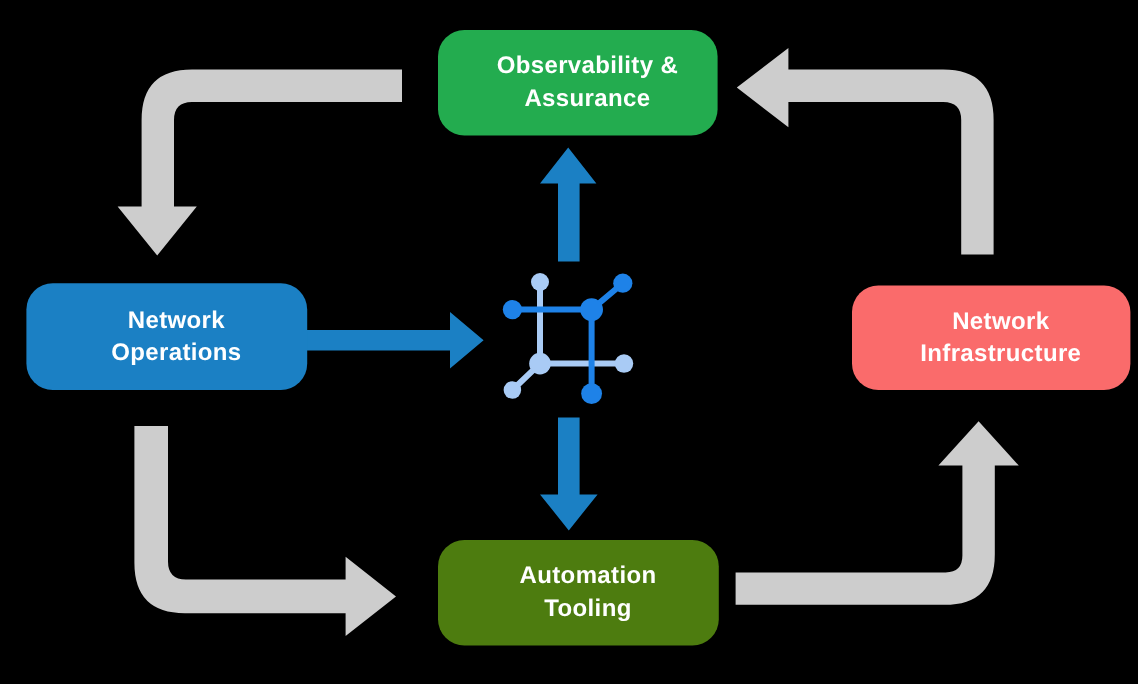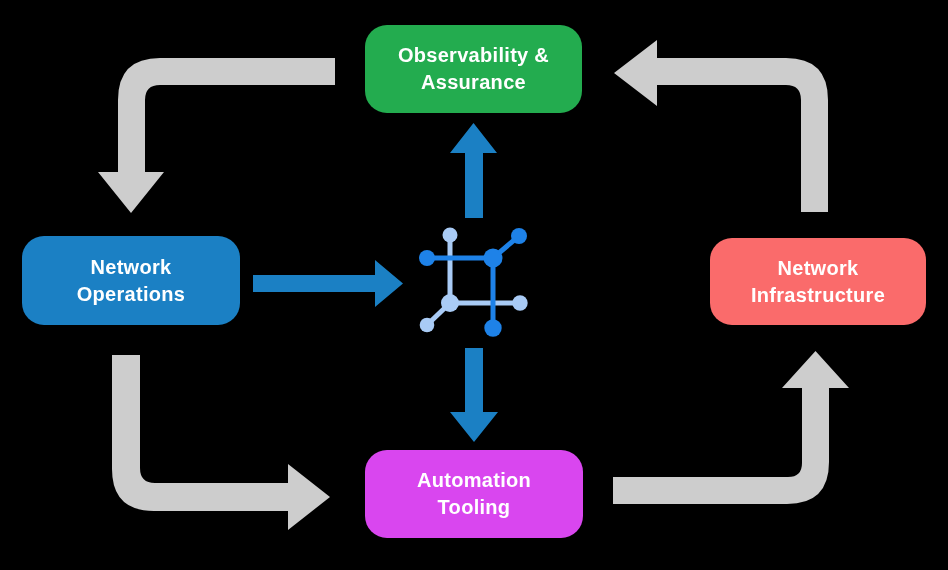--- a/index.html
+++ b/index.html
@@ -17,20 +17,21 @@
     height: 570px;
     display: block;
   }
   .node {
     position: absolute;
     border-radius: 22px;
     display: flex;
     align-items: center;
     justify-content: center;
     text-align: center;
+    padding-left: 16px;
   }
   .node-label {
     color: #fff;
     font-size: 20px;
     font-weight: 700;
     line-height: 27px;
     letter-spacing: 0.3px;
     white-space: pre-line;
   }
   .node-observability { left: 365px; top: 25px;  width: 217px; height: 88px; }
@@ -84,18 +85,18 @@
   <div class="node node-operations" style="background-color: rgb(27, 128, 196);">
     <span class="node-label" style="color: rgb(255, 255, 255);">Network
 Operations</span>
   </div>
 
   <div class="node node-infrastructure" style="background-color: rgb(250, 107, 107);">
     <span class="node-label" style="color: rgb(255, 255, 255);">Network
 Infrastructure</span>
   </div>
 
-  <div class="node node-tooling" style="background-color: #d946ef;">
+  <div class="node node-tooling" style="background-color: #4d7c0f;">
     <span class="node-label" style="color: rgb(255, 255, 255);">Automation
 Tooling</span>
   </div>
 
 </div>
 
 </body></html>

